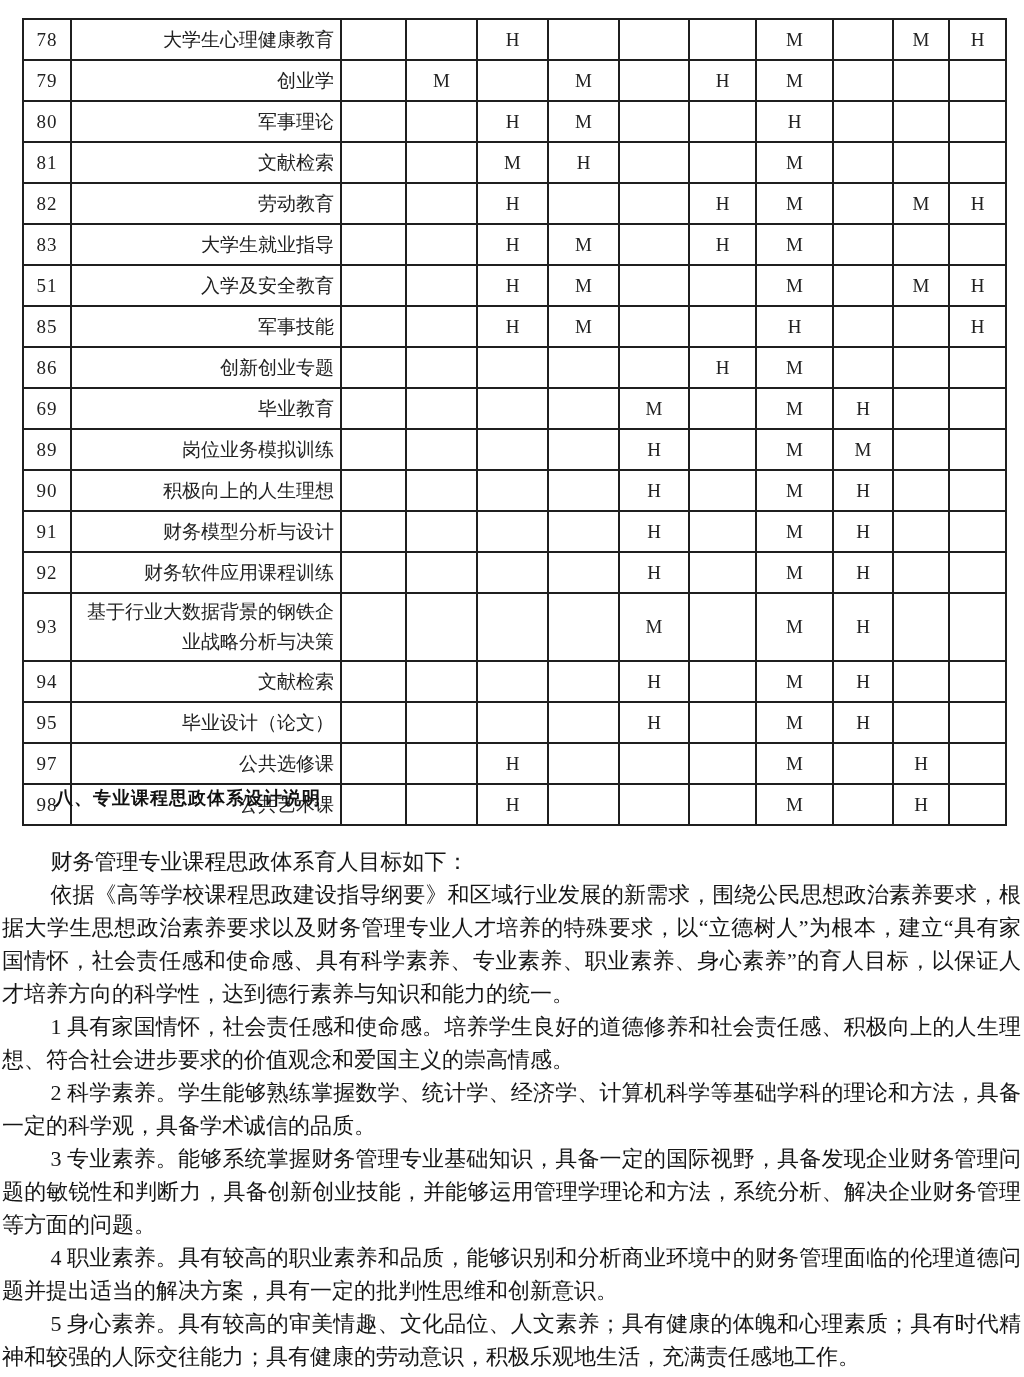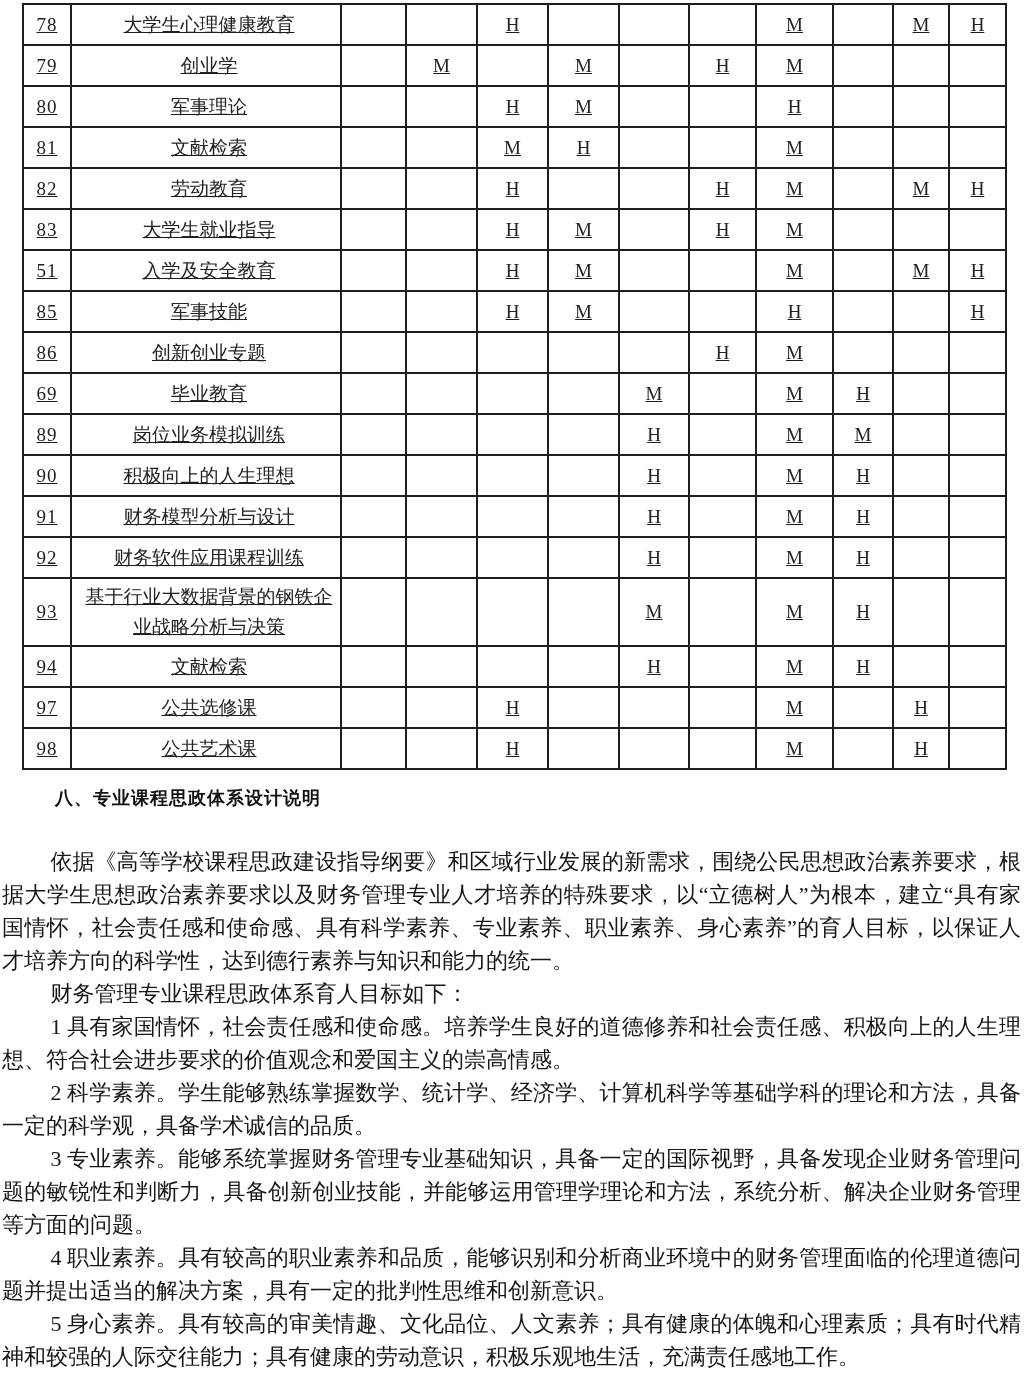--- a/index.html
+++ b/index.html
@@ -16,40 +16,39 @@
     position: relative;
     width: 1024px;
     height: 1377px;
     background: #ffffff;
   }
 
   
   table.matrix {
     position: absolute;
     left: 22px;
-    top: 3px;
+    top: 18px;
     width: 983px;
     border-collapse: collapse;
     table-layout: fixed;
-    text-decoration: underline;
   }
   table.matrix td {
     border: 2px solid #1f1f1f;
     height: 33px;
     vertical-align: middle;
     font-size: 19px;
     color: #222;
     overflow: hidden;
   }
   td.num {
     text-align: center;
     letter-spacing: 1px;
   }
   td.cname {
-    text-align: center;
+    text-align: right;
     padding: 3px 6px 3px 12px;
     line-height: 30px;
     word-break: break-all;
   }
   td.mark {
     text-align: center;
     color: #2a2a2a;
   }
 
   
@@ -323,20 +322,34 @@
           <td class="mark"></td>
           <td class="mark"></td>
           <td class="mark">H</td>
           <td class="mark"></td>
           <td class="mark">M</td>
           <td class="mark">H</td>
           <td class="mark"></td>
           <td class="mark"></td>
         </tr>
         <tr>
+          <td class="num">95</td>
+          <td class="cname">毕业设计（论文）</td>
+          <td class="mark"></td>
+          <td class="mark"></td>
+          <td class="mark"></td>
+          <td class="mark"></td>
+          <td class="mark">H</td>
+          <td class="mark"></td>
+          <td class="mark">M</td>
+          <td class="mark">H</td>
+          <td class="mark"></td>
+          <td class="mark"></td>
+        </tr>
+        <tr>
           <td class="num">97</td>
           <td class="cname">公共选修课</td>
           <td class="mark"></td>
           <td class="mark"></td>
           <td class="mark">H</td>
           <td class="mark"></td>
           <td class="mark"></td>
           <td class="mark"></td>
           <td class="mark">M</td>
           <td class="mark"></td>
@@ -356,22 +369,22 @@
           <td class="mark"></td>
           <td class="mark">H</td>
           <td class="mark"></td>
         </tr>
       </tbody>
   </table>
 
   <div class="section-heading">八、专业课程思政体系设计说明</div>
 
   <div class="body-text">
+      <p>财务管理专业课程思政体系育人目标如下：</p>
       <p>依据《高等学校课程思政建设指导纲要》和区域行业发展的新需求，围绕公民思想政治素养要求，根据大学生思想政治素养要求以及财务管理专业人才培养的特殊要求，以“立德树人”为根本，建立“具有家国情怀，社会责任感和使命感、具有科学素养、专业素养、职业素养、身心素养”的育人目标，以保证人才培养方向的科学性，达到德行素养与知识和能力的统一。</p>
-      <p>财务管理专业课程思政体系育人目标如下：</p>
       <p>1 具有家国情怀，社会责任感和使命感。培养学生良好的道德修养和社会责任感、积极向上的人生理想、符合社会进步要求的价值观念和爱国主义的崇高情感。</p>
       <p>2 科学素养。学生能够熟练掌握数学、统计学、经济学、计算机科学等基础学科的理论和方法，具备一定的科学观，具备学术诚信的品质。</p>
       <p>3 专业素养。能够系统掌握财务管理专业基础知识，具备一定的国际视野，具备发现企业财务管理问题的敏锐性和判断力，具备创新创业技能，并能够运用管理学理论和方法，系统分析、解决企业财务管理等方面的问题。</p>
       <p>4 职业素养。具有较高的职业素养和品质，能够识别和分析商业环境中的财务管理面临的伦理道德问题并提出适当的解决方案，具有一定的批判性思维和创新意识。</p>
       <p>5 身心素养。具有较高的审美情趣、文化品位、人文素养；具有健康的体魄和心理素质；具有时代精神和较强的人际交往能力；具有健康的劳动意识，积极乐观地生活，充满责任感地工作。</p>
     </div>
 
 </div>
 
 </body></html>

